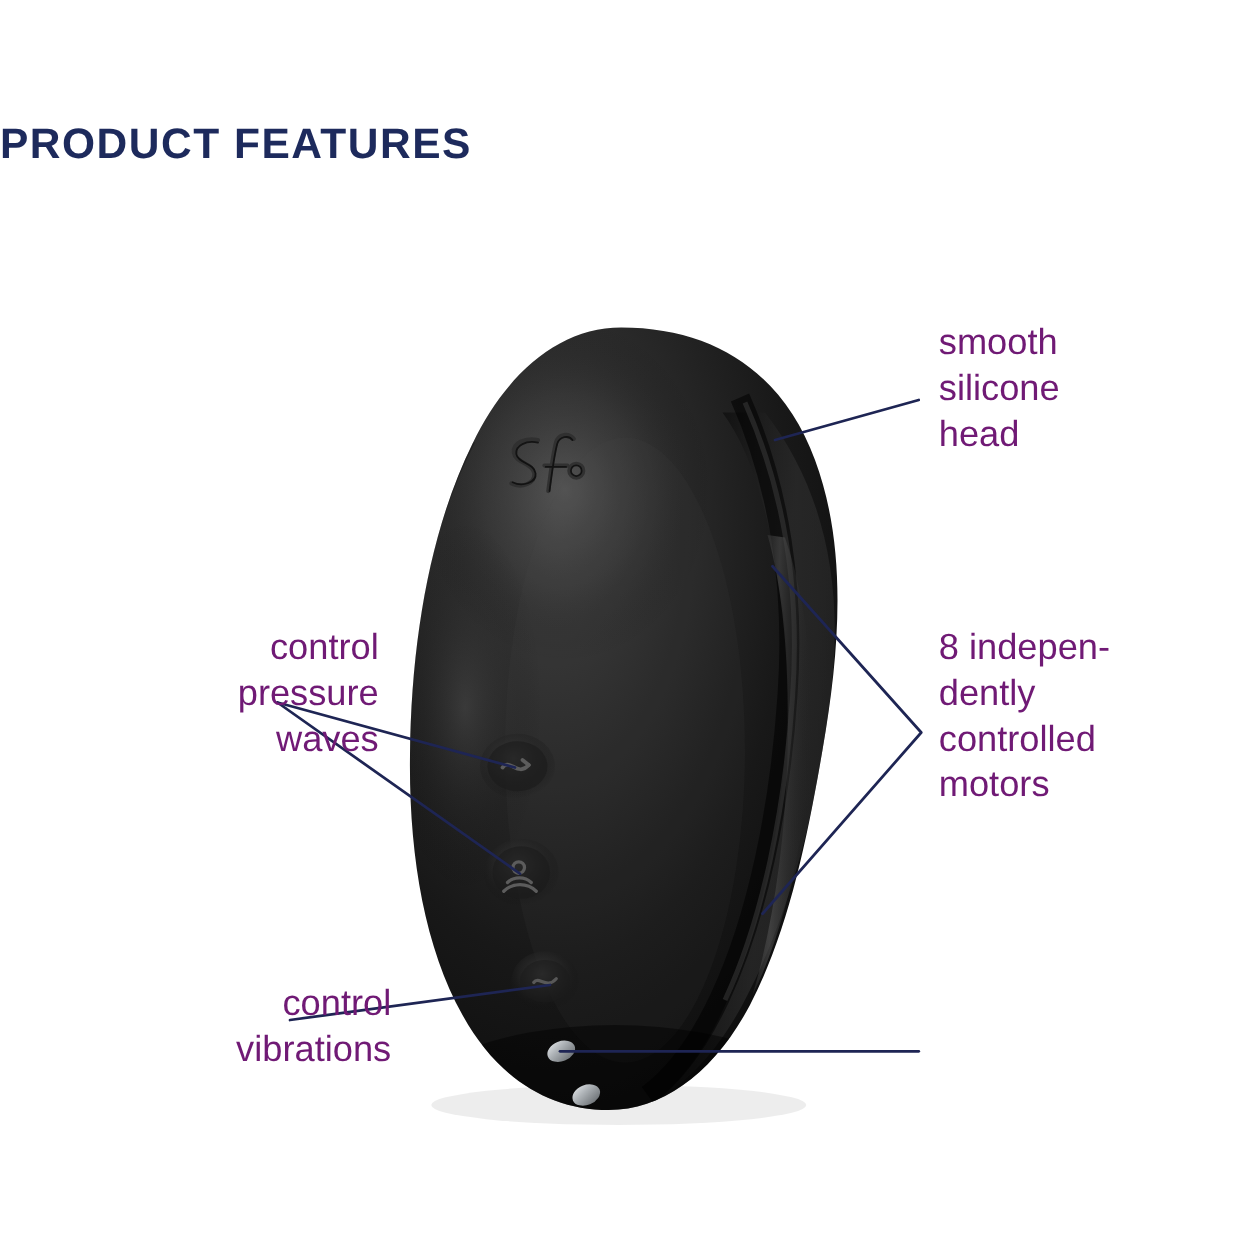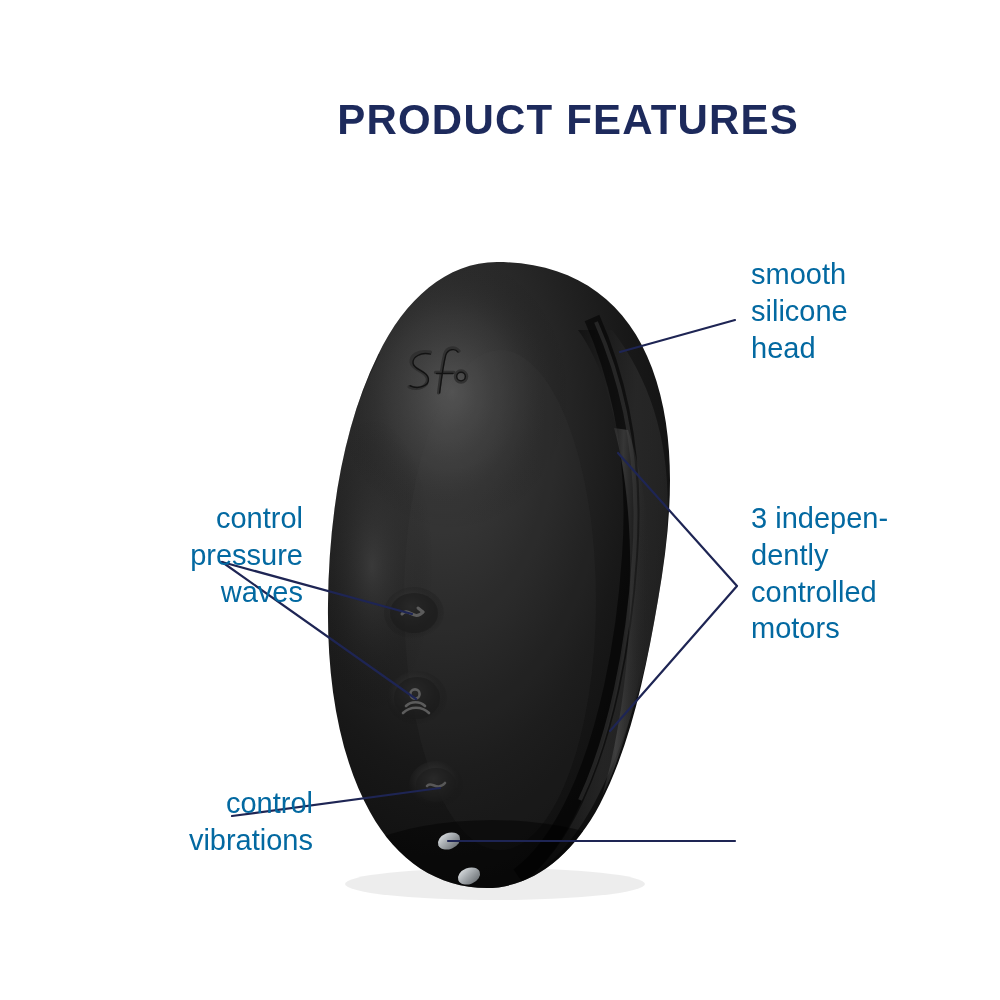--- a/index.html
+++ b/index.html
@@ -15,30 +15,30 @@
     width: 1000px;
     height: 1000px;
     background: #ffffff;
     overflow: hidden;
   }
   #title {
     position: absolute;
     top: 96px;
     left: 0;
     width: 799px;
-    text-align: right;
-    font-size: 42px;
+    text-align: left;
+    font-size: 34px;
     font-weight: 700;
     letter-spacing: 1.2px;
     color: #1d2a5c;
     font-family: "Liberation Sans", sans-serif;
   }
   .label {
     position: absolute;
-    color: #0369a1;
+    color: #701a75;
     font-size: 29px;
     line-height: 1.27;
     font-weight: 400;
     font-family: "Liberation Sans", sans-serif;
     white-space: pre-line;
   }
   .label-left { text-align: right; }
   .label-right { text-align: left; }
 
   #lbl-smooth      { left: 751px; top: 256px; width: 220px; }
@@ -222,21 +222,21 @@
       <polyline points="222,562 416,699"></polyline>
       <polyline points="232,816 440,788"></polyline>
       <polyline points="448,841 735,841"></polyline>
     </g>
   </svg>
 
   <div class="label label-right" id="lbl-smooth">smooth
 silicone
 head</div>
 
-  <div class="label label-right" id="lbl-motors">3 indepen-
+  <div class="label label-right" id="lbl-motors">8 indepen-
 dently
 controlled
 motors</div>
 
 
   <div class="label label-left" id="lbl-pressure">control
 pressure
 waves</div>
 
   <div class="label label-left" id="lbl-vibrations">control

